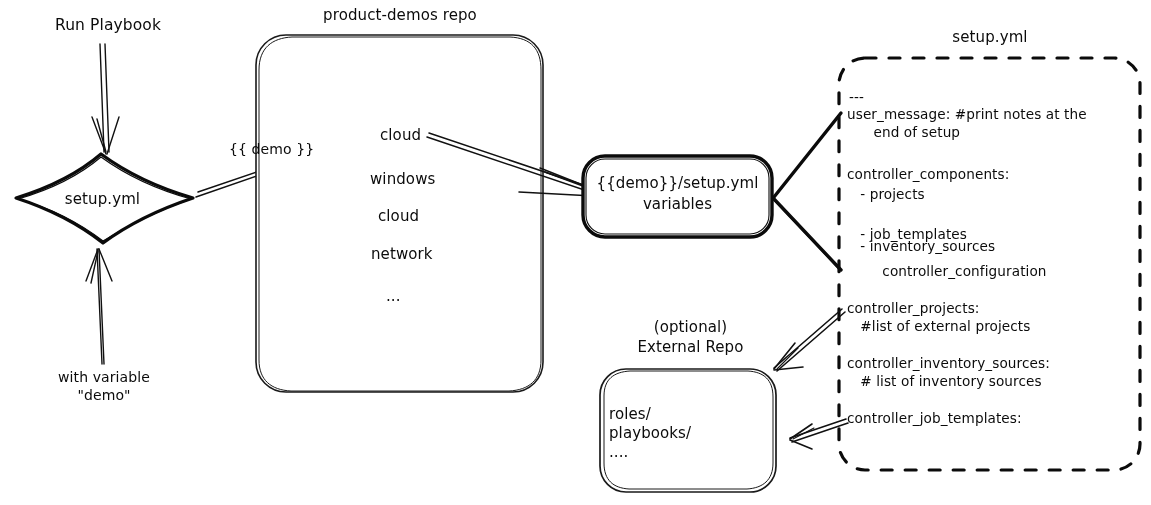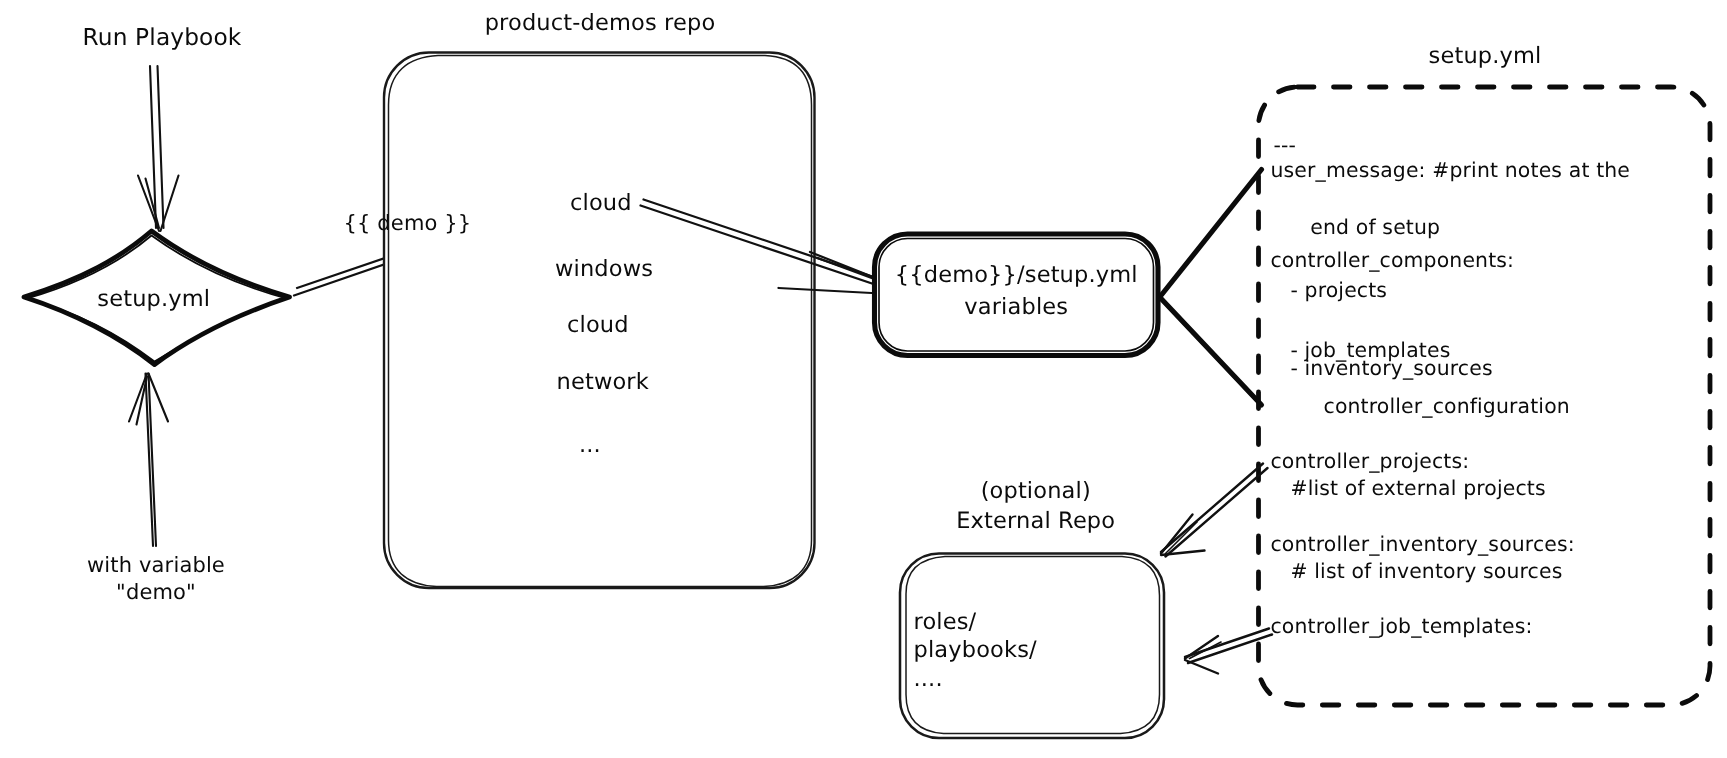--- a/index.html
+++ b/index.html
@@ -134,21 +134,21 @@
   <div class="lbl t15" style="left:371px;top:245px;">network</div>
   <div class="lbl t15" style="left:386px;top:287px;">...</div>
 
   <div class="lbl t15 center" style="left:587px;top:174px;width:181px;">{{demo}}/setup.yml</div>
   <div class="lbl t15 center" style="left:587px;top:195px;width:181px;">variables</div>
 
   <div class="lbl t15 center" style="left:910px;top:28px;width:160px;">setup.yml</div>
 
   <div class="lbl code" style="left:849px;top:89px;">---</div>
   <div class="lbl code" style="left:847px;top:106px;">user_message: #print notes at the</div>
-  <div class="lbl code" style="left:847px;top:124px;margin-top:20px;">      end of setup</div>
+  <div class="lbl code" style="left:847px;top:124px;">      end of setup</div>
   <div class="lbl code" style="left:847px;top:166px;">controller_components:</div>
   <div class="lbl code" style="left:847px;top:186px;">   - projects</div>
   <div class="lbl code" style="left:847px;top:206px;margin-top:32px;">   - inventory_sources</div>
   <div class="lbl code" style="left:847px;top:226px;">   - job_templates</div>
   <div class="lbl code" style="left:847px;top:263px;">        controller_configuration</div>
   <div class="lbl code" style="left:847px;top:300px;">controller_projects:</div>
   <div class="lbl code" style="left:847px;top:318px;">   #list of external projects</div>
   <div class="lbl code" style="left:847px;top:355px;">controller_inventory_sources:</div>
   <div class="lbl code" style="left:847px;top:373px;">   # list of inventory sources</div>
   <div class="lbl code" style="left:847px;top:410px;">controller_job_templates:</div>

